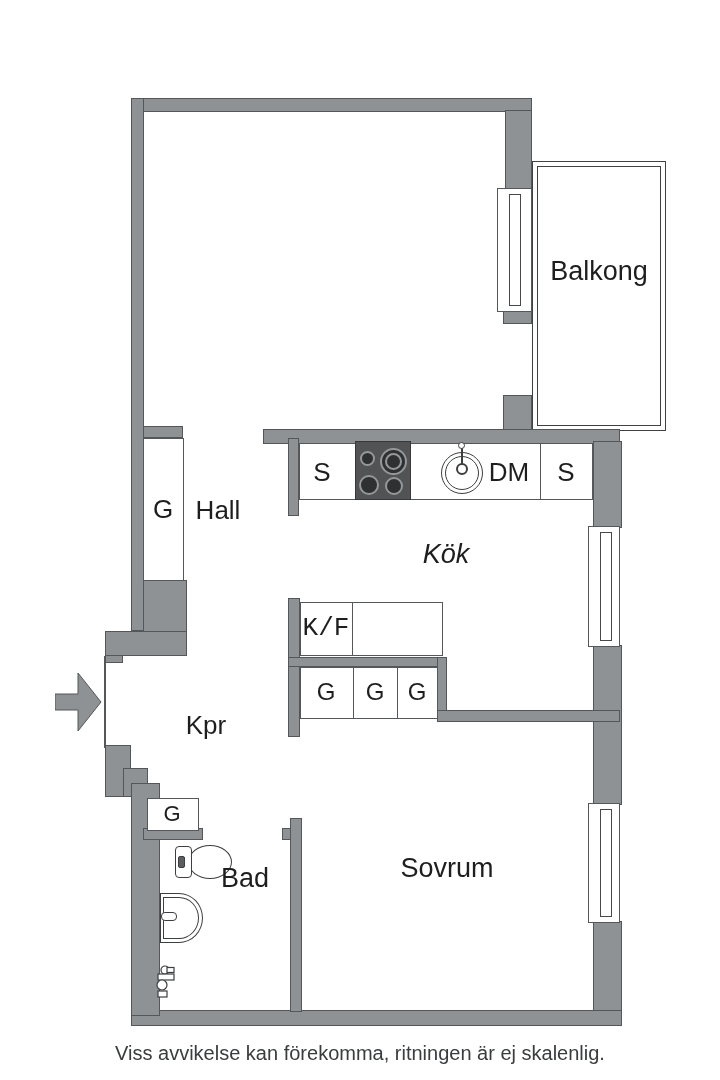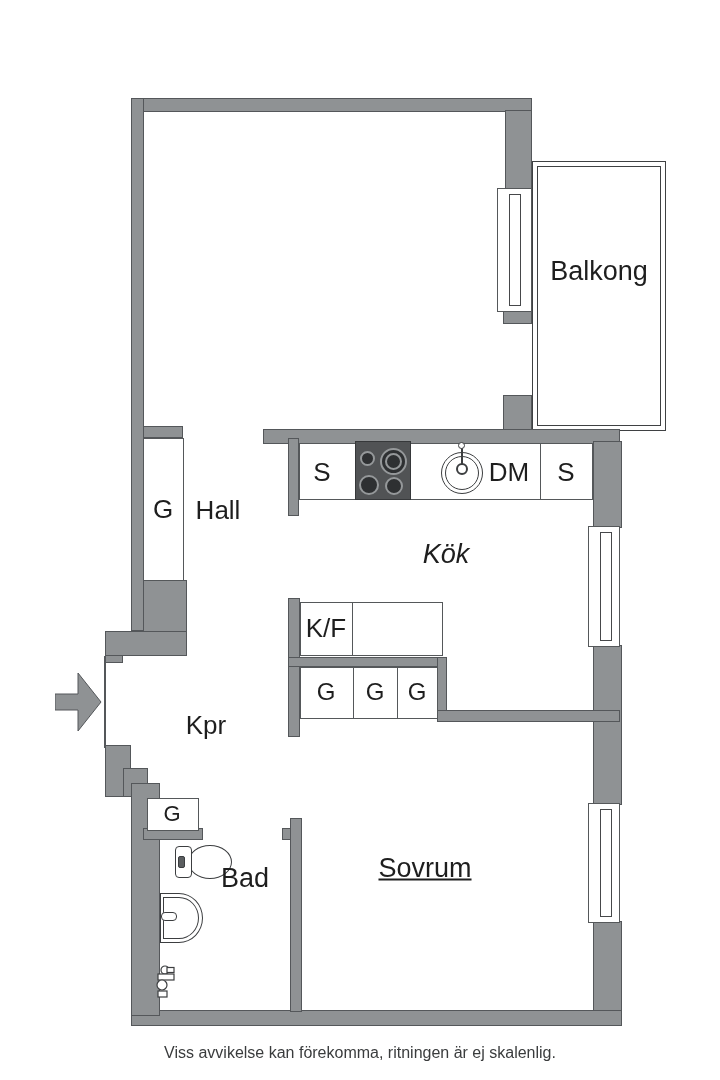--- a/index.html
+++ b/index.html
@@ -21,21 +21,21 @@
   .lbl-sm{font-size:24px;}
   .lbl-xs{font-size:22px;}
   .stove{position:absolute;left:355px;top:441px;width:56px;height:59px;
          background:#515355;border:1px solid #36383a;box-sizing:border-box;}
   .burner{position:absolute;border-radius:50%;background:#2e3032;
           border:2px solid #95989a;box-sizing:border-box;}
   .burner-inner{position:absolute;left:3px;top:3px;right:3px;bottom:3px;
           border:2px solid #95989a;border-radius:50%;background:#2e3032;box-sizing:border-box;}
   .circle{border-radius:50%;}
   .footer{position:absolute;left:360px;top:1053px;transform:translate(-50%,-50%);
-          font-size:16px;color:#3a3c3d;white-space:nowrap;}
+          font-size:20px;color:#3a3c3d;white-space:nowrap;}
 </style>
 </head>
 <body>
 
 <div class="plan">
 
   <div class="balcony-outer">
     <div class="balcony-inner"></div>
   </div>
 
@@ -123,23 +123,23 @@
     <polygon points="0,24 23,24 23,3 46,32 23,61 23,40 0,40" fill="#8f9294" stroke="#54575a" stroke-width="1"></polygon>
   </svg>
 
   <div class="label lbl-room" style="left:599px;top:271px;">Balkong</div>
   <div class="label lbl-mid" style="left:163px;top:509px;">G</div>
   <div class="label lbl-mid" style="left:218px;top:510px;">Hall</div>
   <div class="label lbl-mid" style="left:322px;top:472px;">S</div>
   <div class="label lbl-mid" style="left:509px;top:472px;">DM</div>
   <div class="label lbl-mid" style="left:566px;top:472px;">S</div>
   <div class="label lbl-room" style="left:446px;top:554px;font-style:italic;">Kök</div>
-  <div class="label lbl-mid" style="left:326px;top:628px;">K/F</div>
+  <div class="label lbl-mid" style="left:326px;top:628px;font-family:Liberation Mono, monospace;">K/F</div>
   <div class="label lbl-sm" style="left:326px;top:692px;">G</div>
   <div class="label lbl-sm" style="left:375px;top:692px;">G</div>
   <div class="label lbl-sm" style="left:417px;top:692px;">G</div>
   <div class="label lbl-mid" style="left:206px;top:725px;">Kpr</div>
   <div class="label lbl-xs" style="left:172px;top:814px;">G</div>
   <div class="label lbl-room" style="left:245px;top:878px;">Bad</div>
-  <div class="label lbl-room" style="left:425px;top:868px;text-decoration:underline;">Sovrum</div>
+  <div class="label lbl-room" style="left:447px;top:868px;">Sovrum</div>
 
   <div class="footer">Viss avvikelse kan förekomma, ritningen är ej skalenlig.</div>
 </div>
 
 </body></html>

